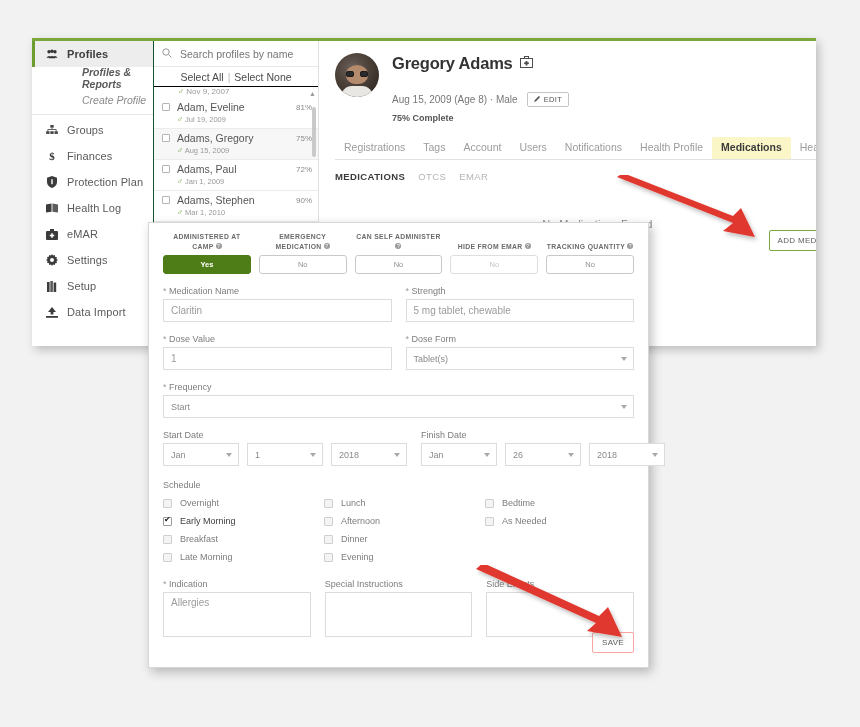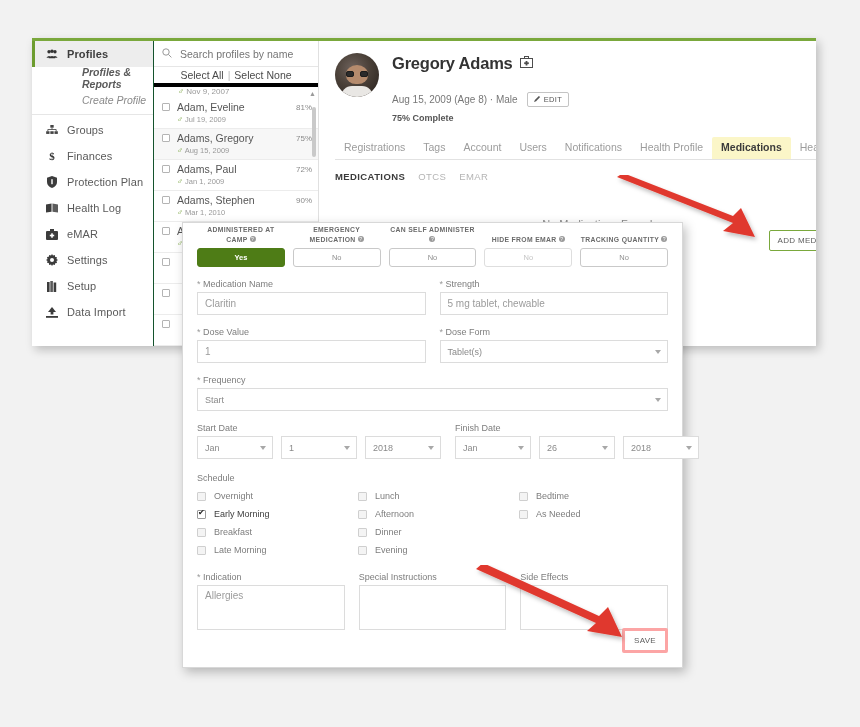--- a/index.html
+++ b/index.html
@@ -36,21 +36,21 @@
 
   
   #profile-list { width:165px; flex:0 0 165px; border-right:1px solid #e0e0e0;
                   display:flex; flex-direction:column; background:#fff; position:relative; }
   #search-row { height:26px; border-bottom:1px solid #e6e6e6; display:flex; align-items:center;
                 padding:0 8px; }
   #search-row .sicon { color:#999; font-size:11px; margin-right:6px; }
   #search-input { border:0; outline:0; font-size:10.5px; color:#9a9a9a;
                   font-family:"Liberation Sans", sans-serif; width:100%; background:transparent; }
   #select-row { height:20px; display:flex; align-items:center; justify-content:center;
-                font-size:10.5px; color:#4a4a4a; border-bottom:4px solid #000000; gap:4px; }
+                font-size:10.5px; color:#4a4a4a; border-bottom:1px solid #000000; gap:4px; }
   #select-row span { cursor:pointer; }
   #select-row .divider { color:#bbb; }
   #list-scroll { flex:1; overflow:hidden; position:relative; }
   .plist-cut { font-size:8px; color:#999; padding:0 0 2px 24px; }
   .plist-cut .dob-ic { color:#6d9c2f; }
   .prow { border-bottom:1px solid #ececec; padding:3px 6px 3px 8px; position:relative;
           display:flex; align-items:flex-start; cursor:pointer; }
   .prow.sel { background:#f7f7f7; }
   .cbox { width:8px; height:8px; border:1px solid #b4b4b4; background:#fff; margin-top:2px;
           flex:0 0 8px; border-radius:1px; }
@@ -95,23 +95,23 @@
   #subtabbar { display:flex; gap:13px; margin-top:11px; }
   .subtab { font-size:9.5px; color:#b5b5b5; letter-spacing:.4px; cursor:pointer; }
   .subtab.active { color:#3b3b3b; font-weight:bold; }
   #empty-msg { text-align:center; font-size:11px; color:#8a8a8a; margin-top:36px; }
   #add-med-btn { position:absolute; right:16px; top:189px; border:1px solid #7aa83c;
                  background:#fff; border-radius:2px; color:#5d5d5d; font-size:8px;
                  padding:5px 8px; letter-spacing:.3px; cursor:pointer;
                  font-family:"Liberation Sans",sans-serif; }
 
   
-  #modal { position:absolute; left:182px; top:222px; width:501px; height:446px;
+  #modal { position:absolute; left:148px; top:222px; width:501px; height:446px;
            background:#fff; border:1px solid #d8d8d8;
-           box-shadow:3px 4px 10px rgba(0,0,0,.25); padding:2px 14px 0 14px; }
+           box-shadow:3px 4px 10px rgba(0,0,0,.25); padding:9px 14px 0 14px; }
   .toggle-grid { display:flex; gap:8px; }
   .toggle-col { flex:1; }
   .toggle-col .tlab { font-size:6.8px; color:#6a6a6a; letter-spacing:.35px; text-align:center;
                       line-height:10px; min-height:20px; font-weight:bold; }
   .toggle-col .tlab .q { display:inline-block; width:6px; height:6px; border-radius:50%;
                          background:#9a9a9a; color:#fff; font-size:5px; line-height:6px;
                          text-align:center; vertical-align:1px; font-weight:normal; }
   .tbtn { height:19px; border:1px solid #c9c9c9; border-radius:3px; background:#fff;
           font-size:7.5px; color:#8f8f8f; display:flex; align-items:center; justify-content:center;
           margin-top:3px; cursor:pointer; font-family:"Liberation Sans",sans-serif; }
@@ -145,21 +145,21 @@
   .sched-item.checked { color:#3d3d3d; }
   .sched-item.checked .scb { background:#fff; border-color:#9a9a9a; }
   .sched-item.checked .scb:after { content:"✔"; position:absolute; left:0px; top:-3px;
                                    font-size:8px; color:#222; }
 
   #notes-row { display:flex; gap:14px; margin-top:13px; }
   #notes-row .ncol { flex:1; }
   .ftextarea { height:45px; border:1px solid #dcdcdc; background:#fff; font-size:10px;
                color:#9b9b9b; padding:4px 7px; width:100%; resize:none; outline:none;
                font-family:"Liberation Sans",sans-serif; position:relative; }
-  #save-btn { position:absolute; right:14px; bottom:14px; border:3px solid #fca5a5;
+  #save-btn { position:absolute; right:14px; bottom:14px; border:1px solid #fca5a5;
               background:#fff; color:#5d5d5d; font-size:8px; padding:5px 9px;
               border-radius:2px; letter-spacing:.3px; cursor:pointer;
               font-family:"Liberation Sans",sans-serif; }
 
   
   .arrow-svg { position:absolute; pointer-events:none; }
 </style>
 </head>
 <body>
 

